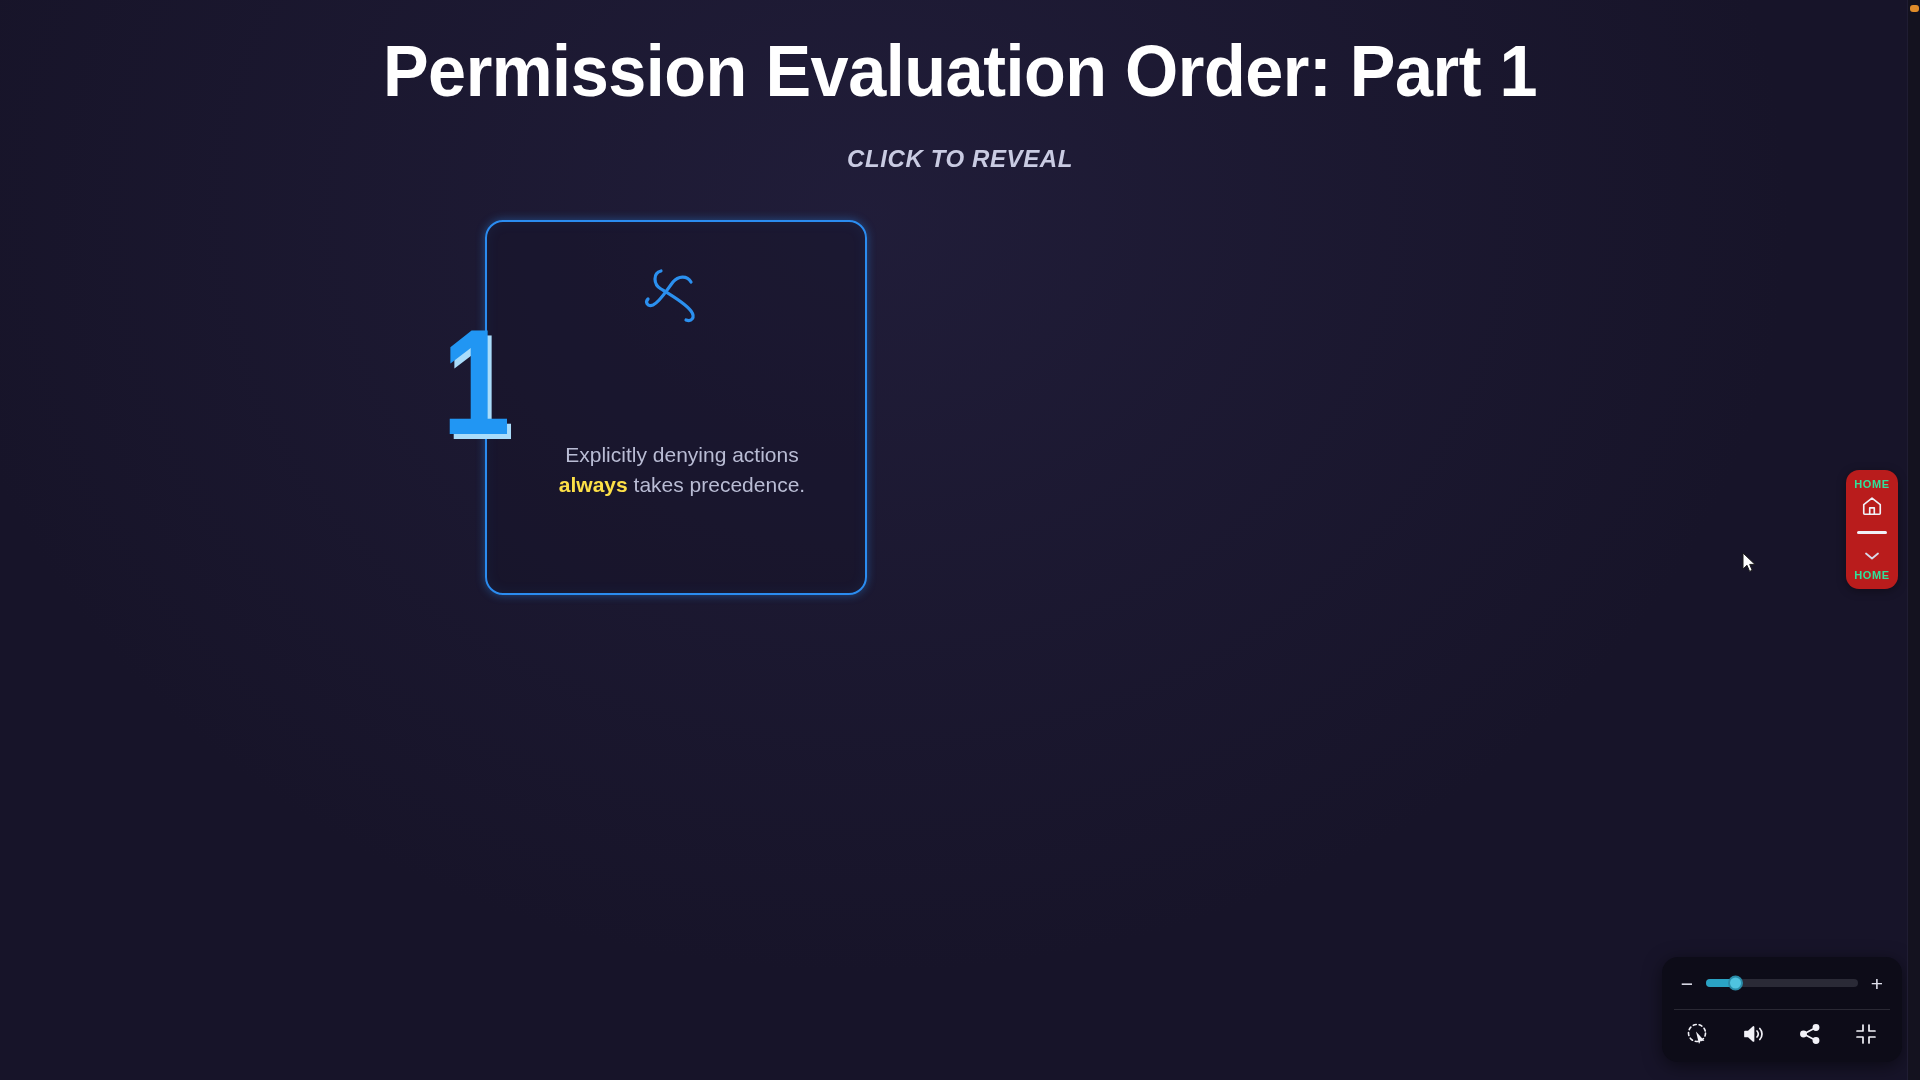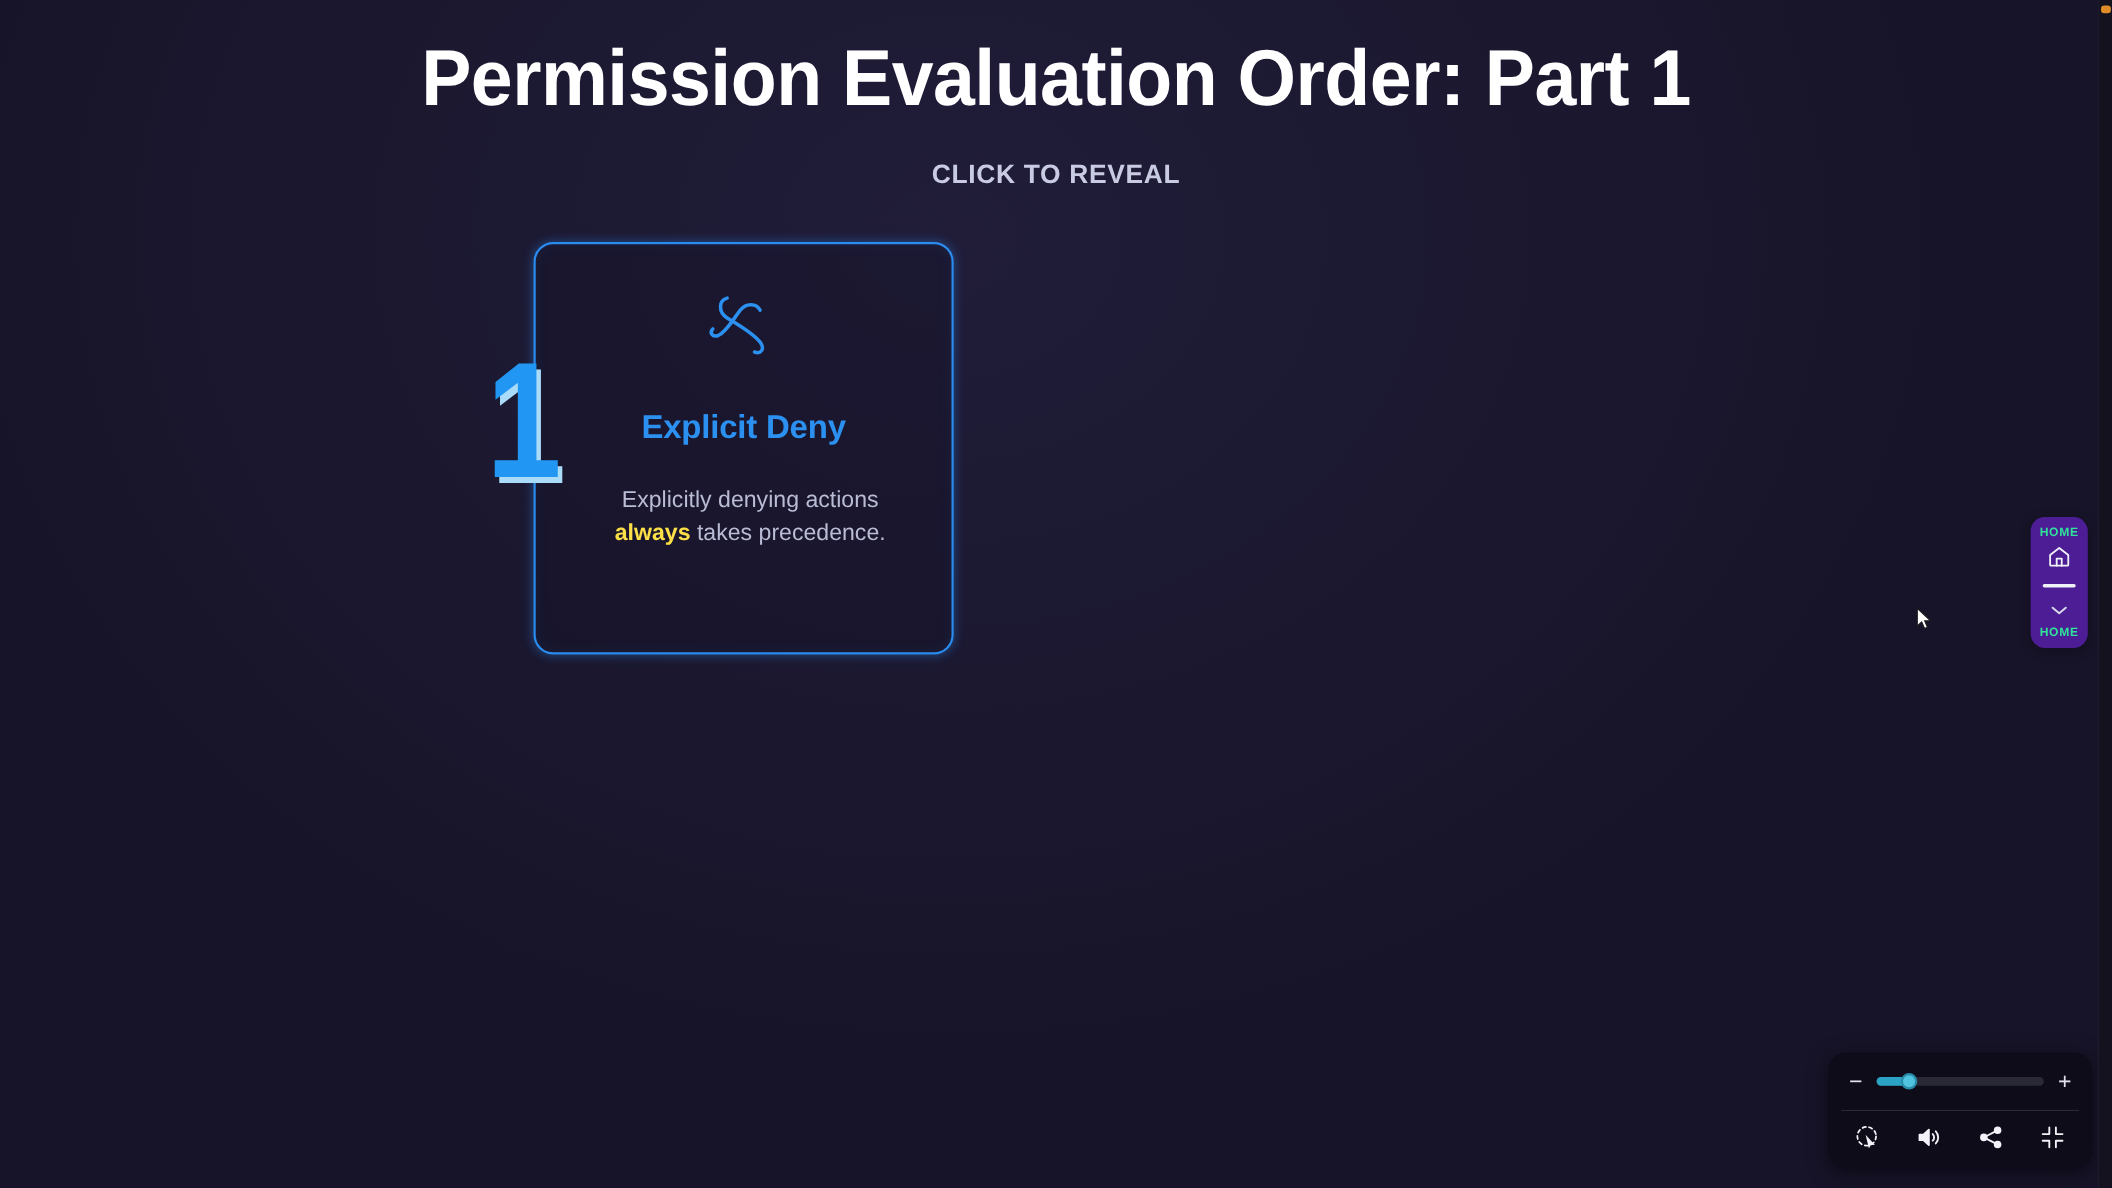--- a/index.html
+++ b/index.html
@@ -55,20 +55,21 @@
   .page-subtitle {
     position: absolute;
     top: 145px;
     left: 0;
     width: 1920px;
     text-align: center;
     font-size: 24px;
     font-weight: 700;
     letter-spacing: 0.6px;
     color: #c9cbe2;
+    font-style: italic;
   }
 
   
   .card {
     position: absolute;
     left: 485px;
     top: 220px;
     width: 382px;
     height: 375px;
     border: 2px solid #2b8cf0;
@@ -130,21 +131,21 @@
   .card-body b { color: #fde047; font-weight: 700; }
 
   
   .sidenav {
     position: absolute;
     right: 22px;
     top: 470px;
     width: 52px;
     padding: 8px 0 8px;
     border-radius: 13px;
-    background: #4c1d95;
+    background: #b91c1c;
     display: flex;
     flex-direction: column;
     align-items: center;
     gap: 4px;
     box-shadow: 0 2px 10px rgba(0,0,0,0.35);
   }
   .sidenav-label {
     font-size: 11px;
     font-weight: 700;
     letter-spacing: 0.6px;
@@ -296,21 +297,20 @@
 
     <div class="card-icon">
       <svg viewBox="0 0 70 70" width="70" height="70" fill="none" stroke="#2b90ef" stroke-width="3.2" stroke-linecap="round">
         <path d="M20 11 C12 13, 12 24, 20 29 C30 35, 44 43, 50 51 C55 58, 50 62, 45 60"></path>
         <path d="M50 22 C46 15, 37 16, 32 22 C25 31, 19 42, 12 45 C6 47, 4 42, 7 39"></path>
       </svg>
     </div>
 
     <div class="card-number">1</div>
 
-    <div class="card-heading">Explicit Deny</div>
 
     <div class="card-body">
       <span>Explicitly denying actions</span><br>
       <b>always</b><span> takes precedence.</span>
     </div>
   </div>
 
   <div class="sidenav">
     <div class="sidenav-label">HOME</div>
 

